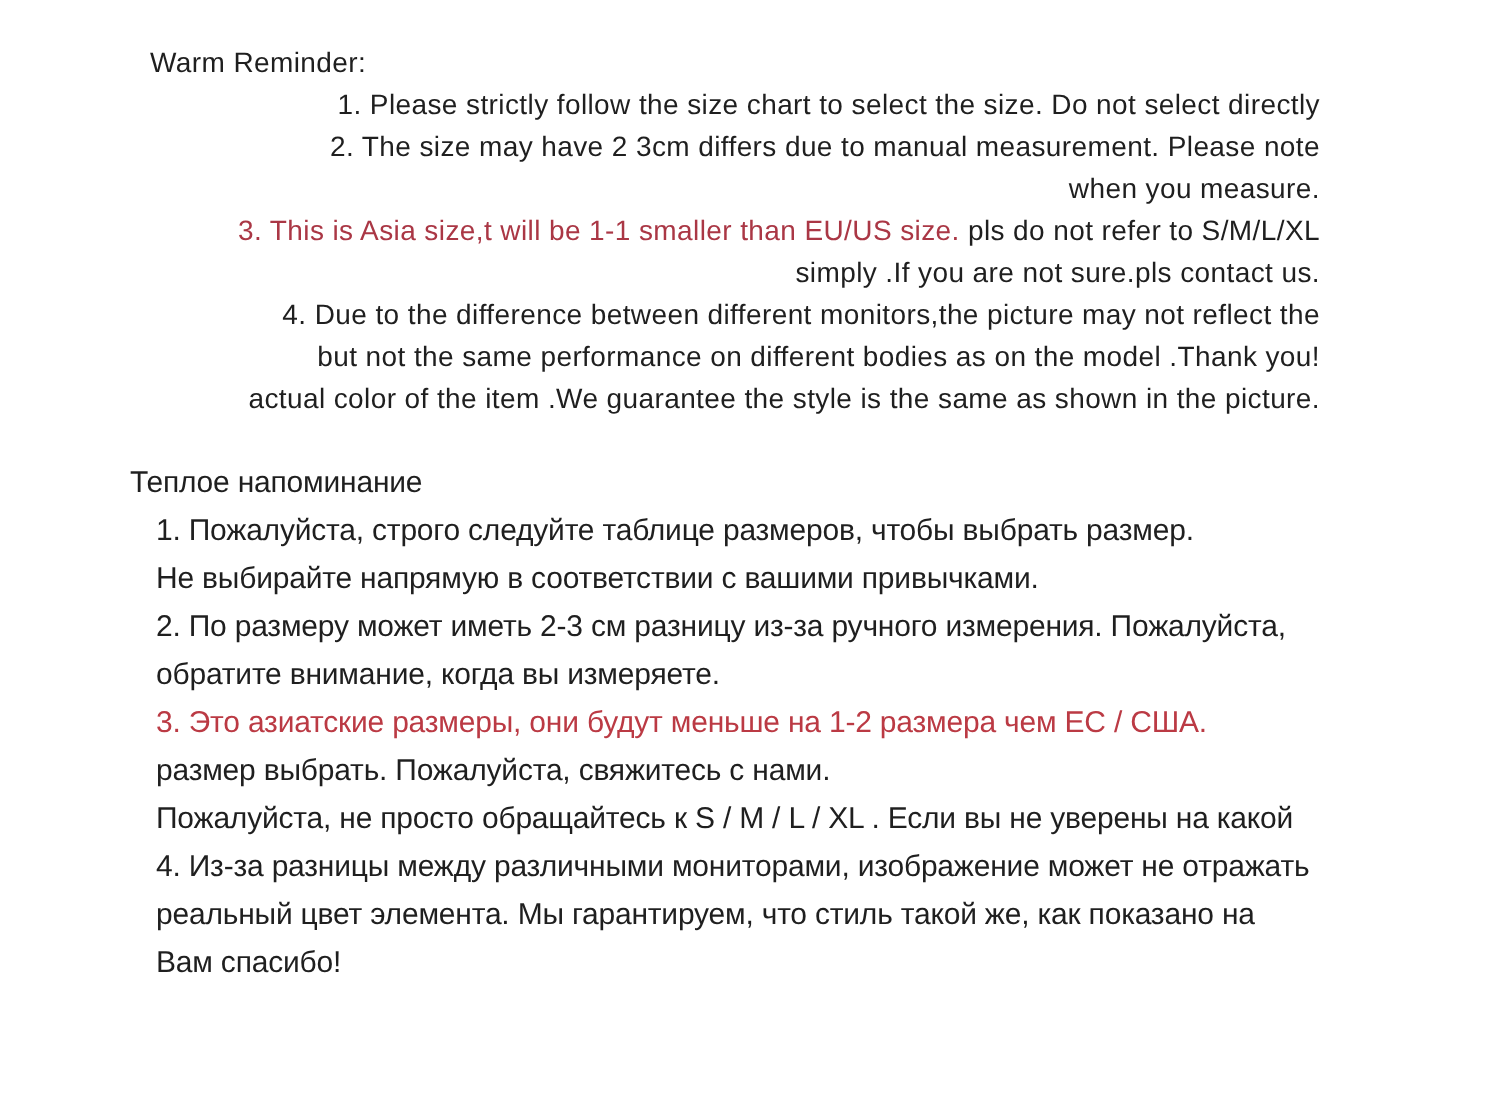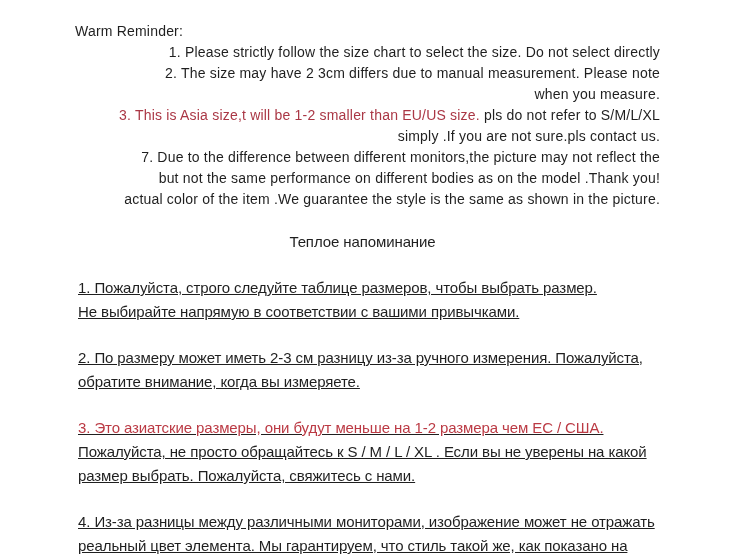--- a/index.html
+++ b/index.html
@@ -42,26 +42,24 @@
   }
   
   .ru-section {
     margin: 20px 0 0 65px;
     font-size: 15px;
     line-height: 24px;
     letter-spacing: -0.1px;
   }
   .ru-heading {
     line-height: 24px;
-    text-align: center;
   }
   .ru-item {
     margin-left: 13px;
-    margin-top: 22px;
-    text-decoration: underline;
+    margin-top: 0;
   }
   .ru-line {
     line-height: 24px;
     white-space: nowrap;
   }
   .red-ru {
     color: var(--red-ru, #bb3a44);
   }
 </style>
 </head>
@@ -75,48 +73,48 @@
     <div class="en-item">
       <div class="en-line">1. Please strictly follow the size chart to select the size. Do not select directly</div>
     </div>
 
     <div class="en-item">
       <div class="en-line">2. The size may have 2 3cm differs due to manual measurement. Please note</div>
       <div class="en-line cont">when you measure.</div>
     </div>
 
     <div class="en-item">
-      <div class="en-line"><span class="red-en">3. This is Asia size,t will be 1-2 smaller than EU/US size.</span><span> pls do not refer to S/M/L/XL</span></div>
+      <div class="en-line"><span class="red-en">3. This is Asia size,t will be 1-1 smaller than EU/US size.</span><span> pls do not refer to S/M/L/XL</span></div>
       <div class="en-line cont">simply .If you are not sure.pls contact us.</div>
     </div>
 
     <div class="en-item">
-      <div class="en-line">7. Due to the difference between different monitors,the picture may not reflect the</div>
+      <div class="en-line">4. Due to the difference between different monitors,the picture may not reflect the</div>
       <div class="en-line cont">but not the same performance on different bodies as on the model .Thank you!</div>
       <div class="en-line cont">actual color of the item .We guarantee the style is the same as shown in the picture.</div>
     </div>
   </section>
 
   <section class="ru-section">
     <div class="ru-heading">Теплое напоминание</div>
 
     <div class="ru-item">
       <div class="ru-line">1. Пожалуйста, строго следуйте таблице размеров, чтобы выбрать размер.</div>
       <div class="ru-line">Не выбирайте напрямую в соответствии с вашими привычками.</div>
     </div>
 
     <div class="ru-item">
       <div class="ru-line">2. По размеру может иметь 2-3 см разницу из-за ручного измерения. Пожалуйста,</div>
       <div class="ru-line">обратите внимание, когда вы измеряете.</div>
     </div>
 
     <div class="ru-item">
       <div class="ru-line red-ru">3. Это азиатские размеры, они будут меньше на 1-2 размера чем ЕС / США.</div>
+      <div class="ru-line">размер выбрать. Пожалуйста, свяжитесь с нами.</div>
       <div class="ru-line">Пожалуйста, не просто обращайтесь к S / M / L / XL . Если вы не уверены на какой</div>
-      <div class="ru-line">размер выбрать. Пожалуйста, свяжитесь с нами.</div>
     </div>
 
     <div class="ru-item">
       <div class="ru-line">4. Из-за разницы между различными мониторами, изображение может не отражать</div>
       <div class="ru-line">реальный цвет элемента. Мы гарантируем, что стиль такой же, как показано на</div>
       <div class="ru-line">Вам спасибо!</div>
     </div>
   </section>
 
 </div>

